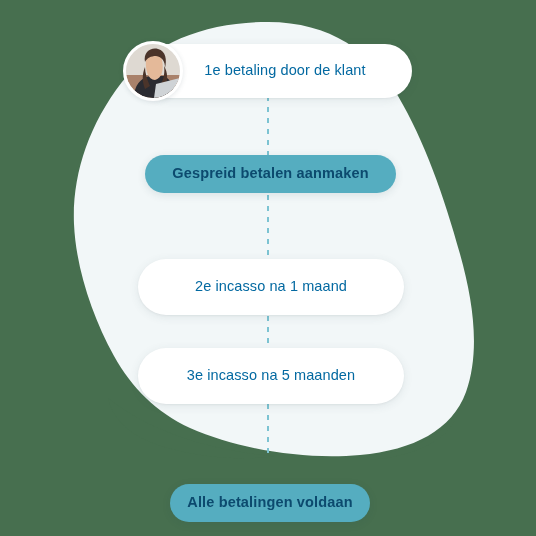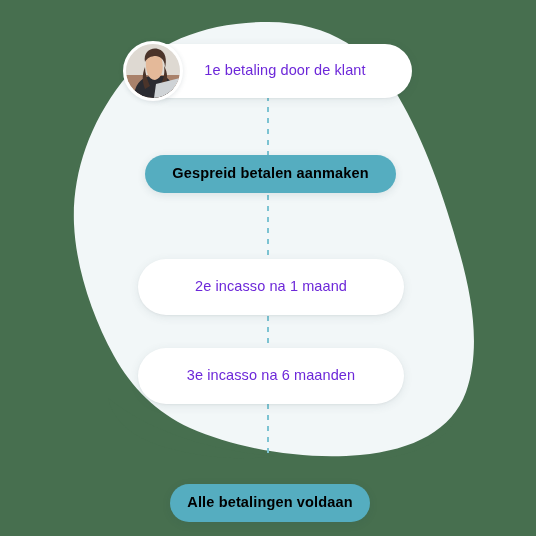--- a/index.html
+++ b/index.html
@@ -65,27 +65,27 @@
     background: #55adc0;
     border-radius: 999px;
     box-shadow: 0 2px 8px rgba(30, 70, 85, 0.12);
   }
 
   .step-label {
     width: 100%;
     text-align: center;
     font-size: 14.5px;
     letter-spacing: 0.1px;
-    color: #6d28d9;
+    color: #0369a1;
     font-weight: 400;
     line-height: 1.2;
   }
 
   .step-label-teal {
-    color: #000000;
+    color: #0c4a6e;
     font-weight: 700;
     font-size: 14.5px;
     letter-spacing: 0.15px;
   }
 
   
   #step-1 {
     left: 140px;
     top: 44px;
     width: 272px;
@@ -196,20 +196,20 @@
 
   <div class="step step-teal" id="step-2">
     <div class="step-label step-label-teal">Gespreid betalen aanmaken</div>
   </div>
 
   <div class="step step-white" id="step-3">
     <div class="step-label">2e incasso na 1 maand</div>
   </div>
 
   <div class="step step-white" id="step-4">
-    <div class="step-label">3e incasso na 6 maanden</div>
+    <div class="step-label">3e incasso na 5 maanden</div>
   </div>
 
   <div class="step step-teal" id="step-5">
     <div class="step-label step-label-teal">Alle betalingen voldaan</div>
   </div>
 
 </div>
 
 </body></html>

